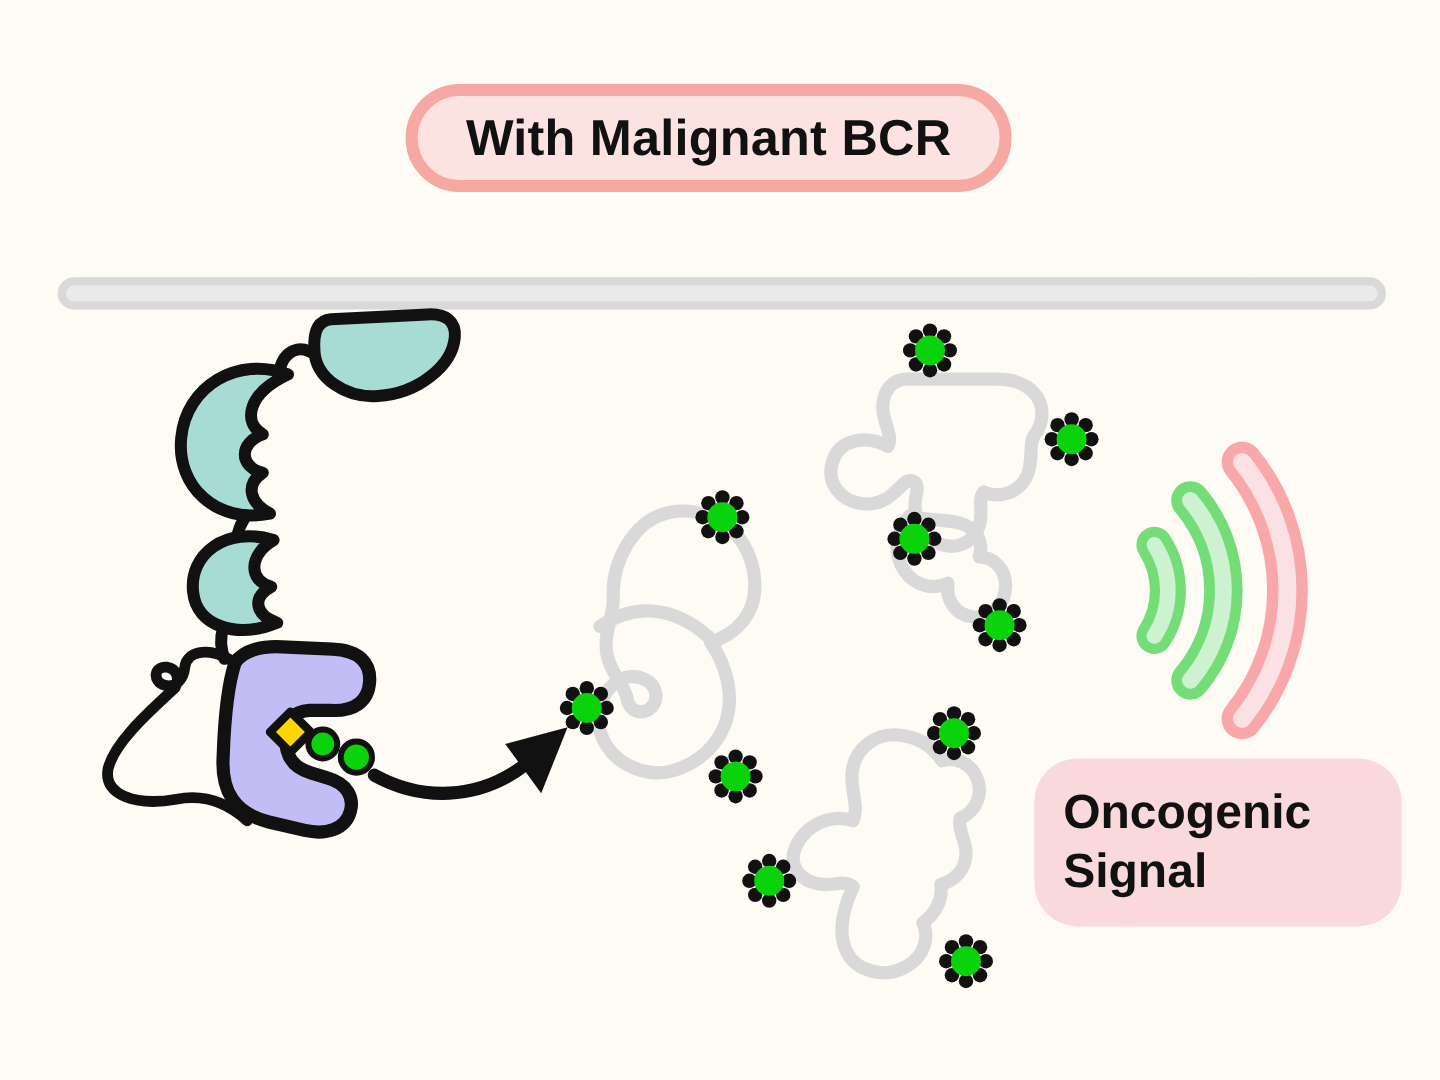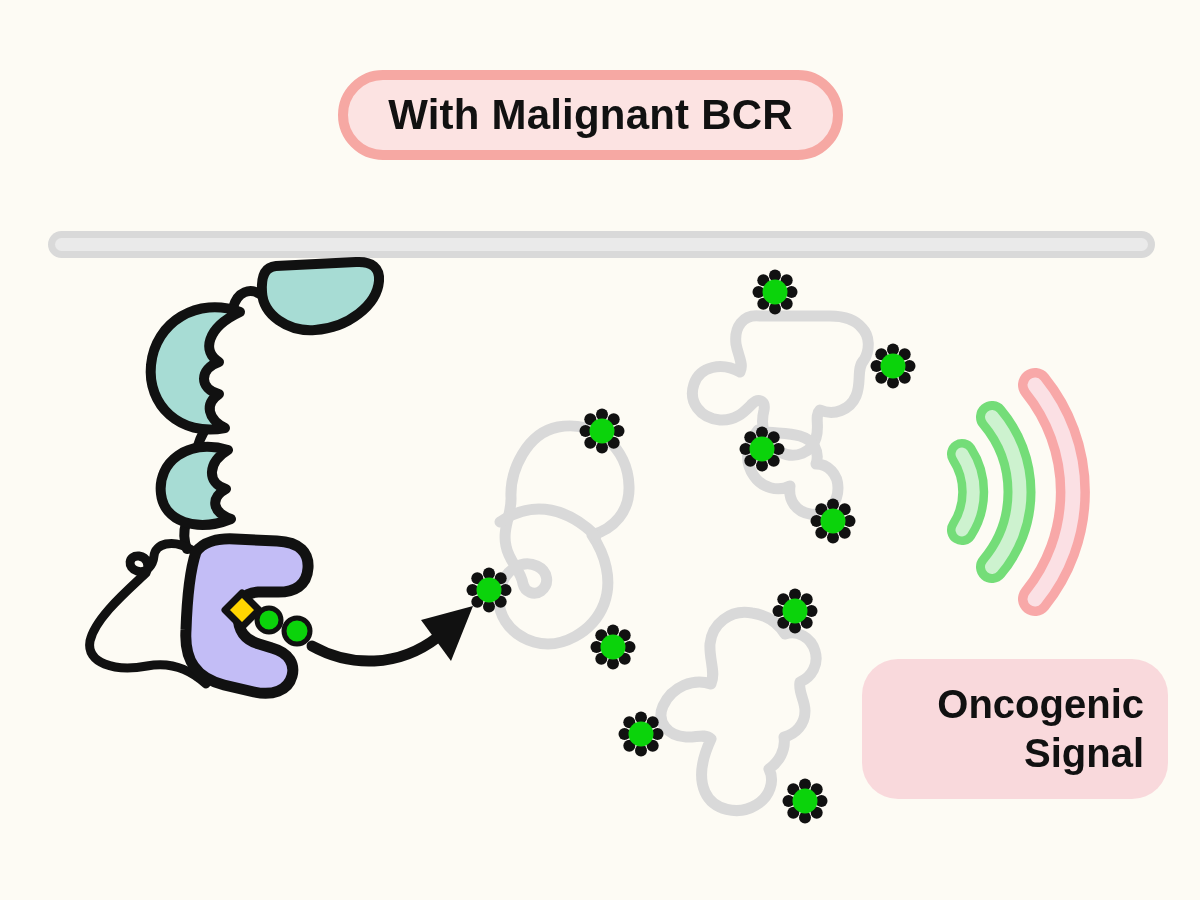--- a/index.html
+++ b/index.html
@@ -20,22 +20,22 @@
     border-radius:60px;
     display:flex;align-items:center;justify-content:center;
     font-size:42px;font-weight:700;color:var(--ink,#111);
     letter-spacing:0.2px;
   }
   .signal-label{
     position:absolute;left:862px;top:632px;width:306px;height:140px;
     box-sizing:border-box;padding:6px 24px;
     background:var(--label_fill,#f9d9dc);
     border-radius:36px;
-    display:flex;align-items:center;justify-content:center;text-align:right;
-    font-size:40px;font-weight:700;color:var(--ink,#111);line-height:1.22;margin-top:27px;
+    display:flex;align-items:center;justify-content:center;text-align:left;
+    font-size:40px;font-weight:700;color:var(--ink,#111);line-height:1.22;
   }
   .outline{fill:none;stroke:var(--ink,#111);stroke-linecap:round;stroke-linejoin:round;}
   .teal{fill:var(--teal,#a7dcd4);stroke:var(--ink,#111);stroke-width:10;stroke-linejoin:round;}
   .purple{fill:var(--purple,#c3bdf6);stroke:var(--ink,#111);stroke-width:11;stroke-linejoin:round;}
   .blob{fill:none;stroke:var(--blob_gray,#d9d9d9);stroke-width:11;stroke-linecap:round;stroke-linejoin:round;}
   .wave{fill:none;stroke-linecap:round;}
   .wgb{stroke:var(--wave_green,#74dd78);}
   .wgc{stroke:var(--wave_green_core,#cdf2cf);}
   .wpb{stroke:var(--wave_pink,#f8a8a8);}
   .wpc{stroke:var(--wave_pink_core,#fbe0e4);}

